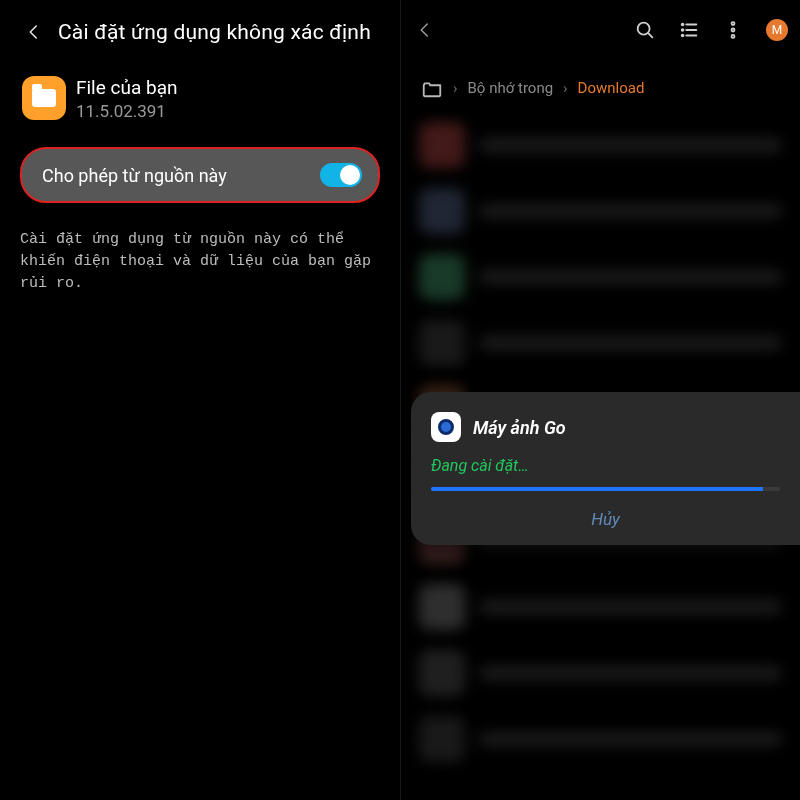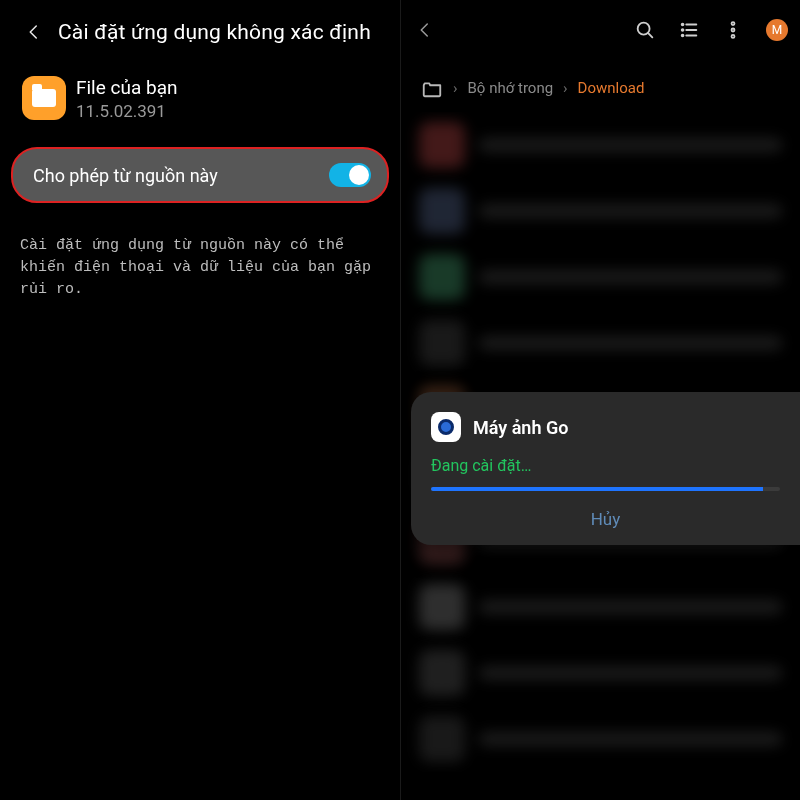--- a/index.html
+++ b/index.html
@@ -14,41 +14,41 @@
   .back-chev { width: 28px; height: 28px; display:flex; align-items:center; justify-content:center; }
   .back-chev svg { width: 18px; height: 18px; }
 
   .app-row { display:flex; align-items:flex-start; gap: 10px; padding: 18px 16px 14px 22px; }
   .app-icon { width: 44px; height: 44px; border-radius: 12px; background: #ffa02a; display:flex; align-items:center; justify-content:center; }
   .app-icon .fold { width: 24px; height: 18px; background:#fff; border-radius: 3px; position:relative; }
   .app-icon .fold::before { content:""; position:absolute; top:-5px; left:0; width:10px; height:6px; background:#fff; border-radius:2px 2px 0 0; }
   .app-name { font-size: 19px; color:#fff; }
   .app-ver { font-size: 17px; color:#9a9a9a; margin-top:2px; }
 
-  .toggle-row-wrap { margin: 12px 0 12px 0; padding: 0 8px; }
+  .toggle-row-wrap { margin: 12px 0 6px 0; padding: 0 17px; }
   .toggle-row { margin: 0 3px; background:#575757; border-radius: 26px; display:flex; align-items:center; justify-content:space-between; padding: 14px 16px 14px 20px; border: 2px solid #d22; }
   .toggle-row .lbl { font-size: 18px; color:#fff; }
   .switch { width: 42px; height: 24px; border-radius: 14px; background:#12b3e6; position:relative; }
   .switch .knob { position:absolute; right:2px; top:2px; width:20px; height:20px; border-radius:50%; background:#fff; }
 
   .risk { padding: 20px 20px; font-size: 15px; color:#bdbdbd; line-height:1.45;font-family:Liberation Mono, monospace; }
 
   
   .r-header { display:flex; align-items:center; justify-content:space-between; padding: 16px 12px 10px 10px; }
   .r-left { display:flex; align-items:center; }
   .r-icons { display:flex; align-items:center; gap: 22px; }
   .r-icons .ic { width:22px; height:22px; display:flex; align-items:center; justify-content:center; color:#cfcfcf; }
   .avatar { width:22px; height:22px; border-radius:50%; background:#e6792e; color:#fff; font-size:12px; display:flex; align-items:center; justify-content:center; }
 
   .breadcrumb { display:flex; align-items:center; gap: 10px; padding: 24px 12px 14px 20px; color:#8a8a8a; font-size:15px; filter: none; }
   .bc-home { width:22px; height:20px; display:flex; align-items:center; justify-content:center; color:#b9b9b9; }
   .bc-sep { color:#6a6a6a; }
   .bc-cur { color:#e6792e; }
 
-  .blur-list { position:relative; height: 660px; overflow:hidden; }
+  .blur-list { position:relative; height: 660px; overflow:hidden;font-style:italic; }
   .blur-list .row { display:flex; align-items:center; gap:14px; padding: 10px 18px; filter: blur(7px); opacity:.55; }
   .blur-list .thumb { width:46px; height:46px; border-radius:10px; }
   .blur-list .txt { flex:1; height:14px; border-radius:6px; }
 
   .install-dialog { position:absolute; left: 10px; right: 0px; top: 280px; background:#2a2a2a; border-radius: 20px 0 0 20px; padding: 20px 20px 16px 20px; box-shadow: 0 6px 24px rgba(0,0,0,.5); }
   .dlg-title-row { display:flex; align-items:center; gap:12px; }
   .dlg-icon { width:30px; height:30px; border-radius:8px; background:#fff; display:flex; align-items:center; justify-content:center; }
   .dlg-icon .lens { width:16px; height:16px; border-radius:50%; background:#2a6bd6; border:3px solid #0b2b6a; }
   .dlg-title { font-size:18px; color:#fff; font-weight:600; }
   .dlg-status { margin-top:14px; font-size:16px; color:#22c55e; }

